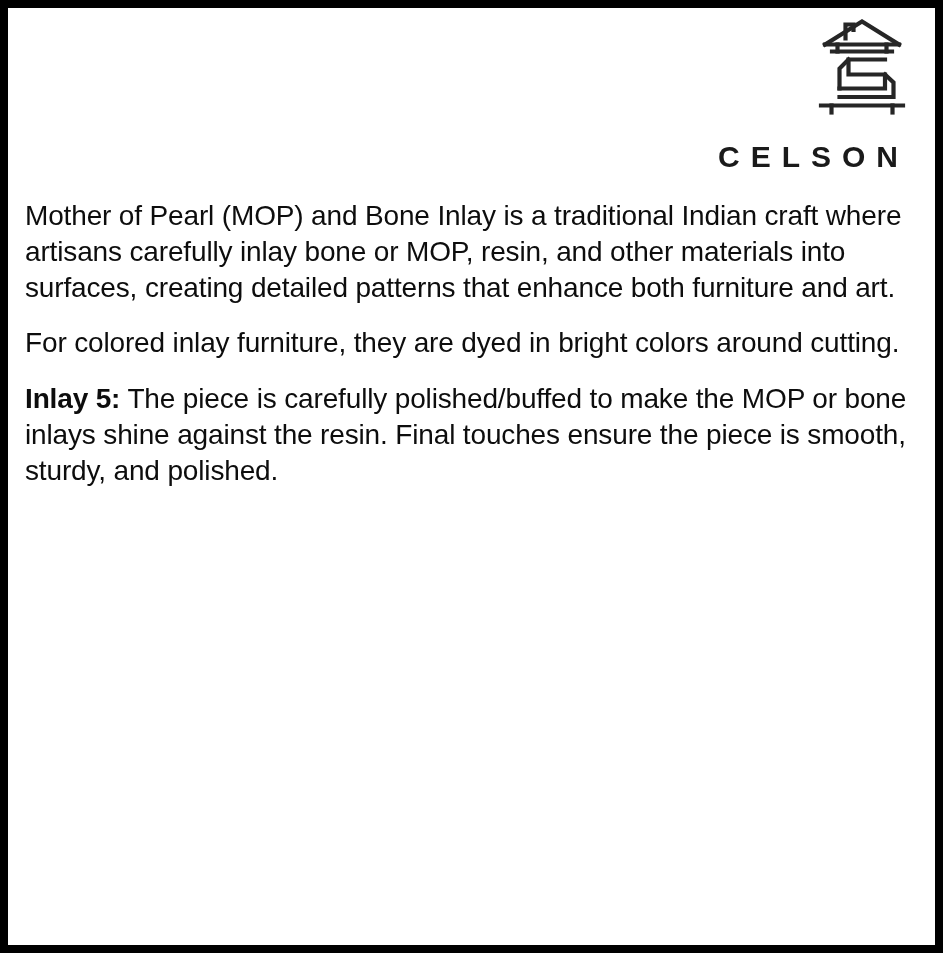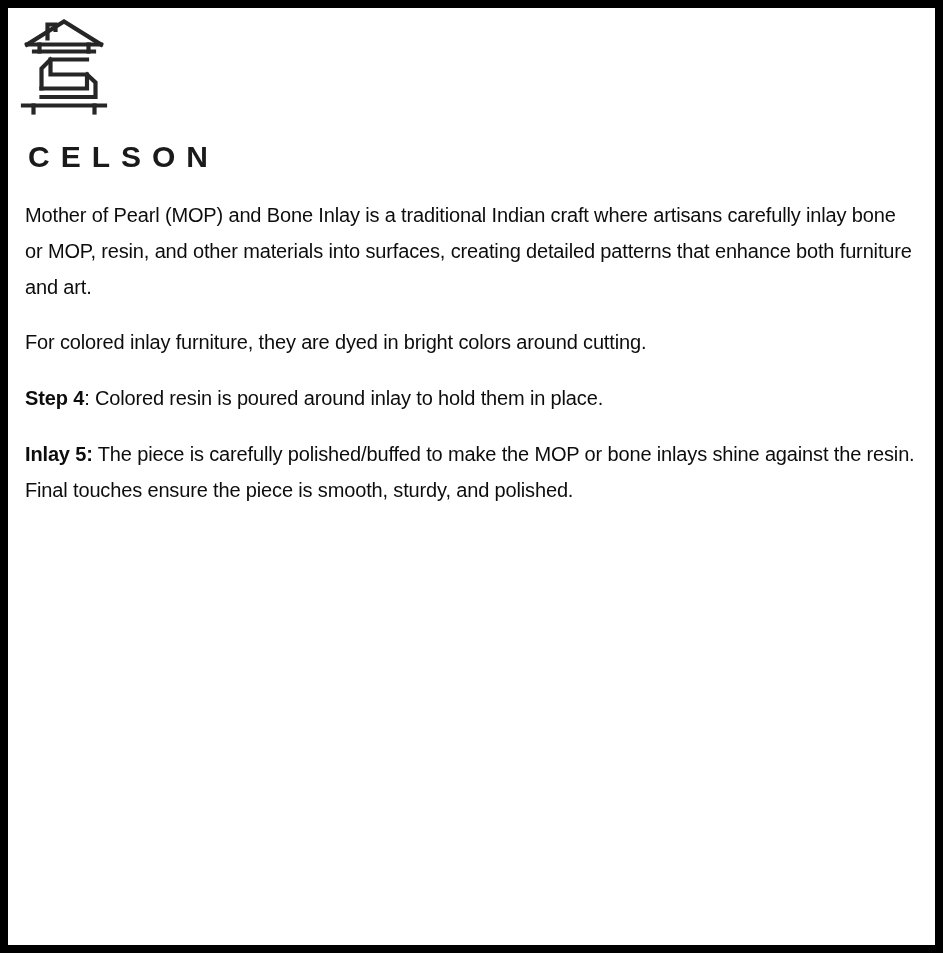--- a/index.html
+++ b/index.html
@@ -22,21 +22,21 @@
   .inner {
     box-sizing: border-box;
     width: 100%;
     height: 100%;
     padding: 6px 26px 0 9px;
   }
 
   
   .logo-block {
     width: 100%;
-    text-align: left;
+    text-align: right;
     padding-top: 4px;
   }
   .logo-mark {
     display: inline-block;
     line-height: 0;
   }
   .brand-name {
     display: block;
     margin-top: 16px;
     font-family: "Liberation Sans", sans-serif;
@@ -61,21 +61,21 @@
   }
 
   
   .body-copy {
     margin-top: 26px;
     margin-left: 8px;
     width: 892px;
   }
   .para {
     font-family: "Liberation Sans", sans-serif;
-    font-size: 20px;
+    font-size: 28px;
     font-weight: 400;
     color: #0d0d0d;
     line-height: 35.8px;
     margin: 0 0 20px 0;
     letter-spacing: -0.15px;
   }
   .para:last-child { margin-bottom: 0; }
   .para .lead {
     font-weight: 700;
   }
@@ -120,23 +120,20 @@
         <span class="lead"></span><span>Mother of Pearl (MOP) and Bone Inlay is a traditional Indian craft where artisans carefully inlay bone or MOP, resin, and other materials into surfaces, creating detailed patterns that enhance both furniture and art.</span>
       </p>
 
 
       <p class="para">
         <span class="lead"></span><span>For colored inlay furniture, they are dyed in bright colors around cutting.</span>
       </p>
 
 
 
-      <p class="para">
-        <span class="lead">Step 4</span><span>: Colored resin is poured around inlay to hold them in place.</span>
-      </p>
 
       <p class="para">
         <span class="lead">Inlay 5:</span><span> The piece is carefully polished/buffed to make the MOP or bone inlays shine against the resin. Final touches ensure the piece is smooth, sturdy, and polished.</span>
       </p>
 
     </div>
   </div>
 </div>
 
 </body></html>

